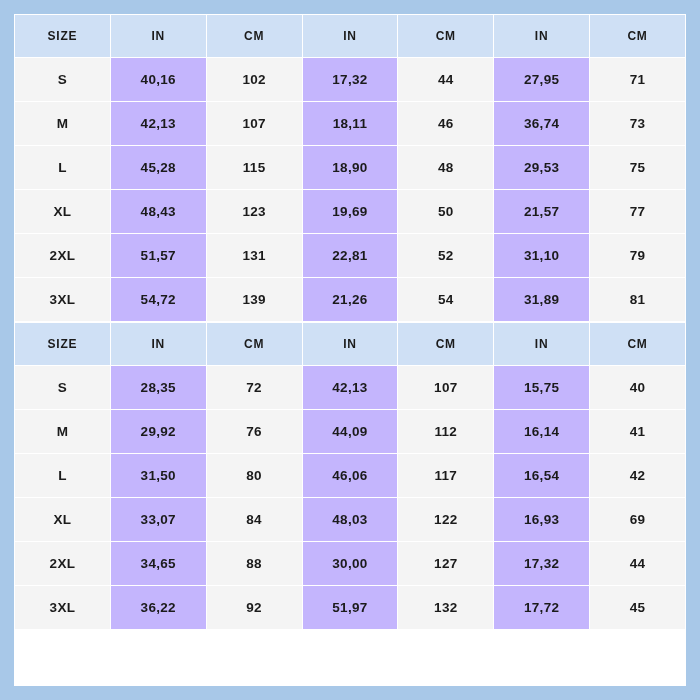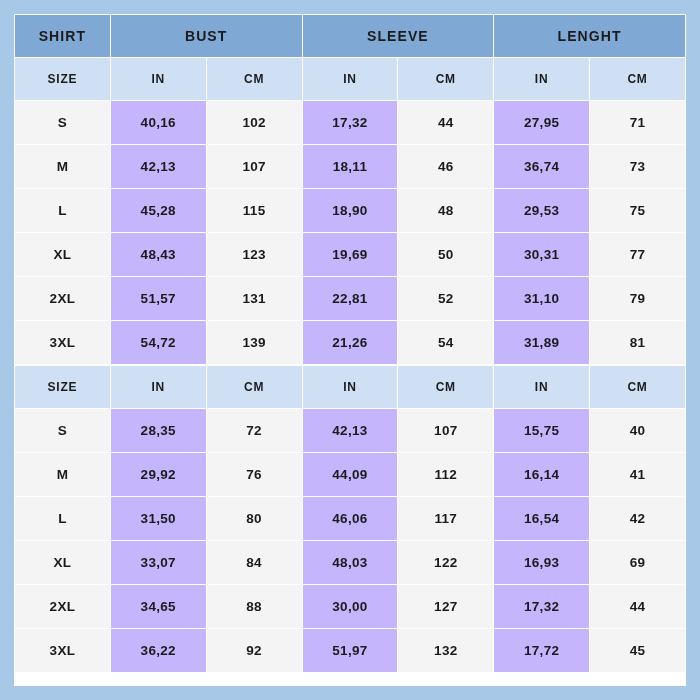--- a/index.html
+++ b/index.html
@@ -76,26 +76,20 @@
     <colgroup>
       <col class="w-size">
         <col class="w-col">
         <col class="w-col">
         <col class="w-col">
         <col class="w-col">
         <col class="w-col">
         <col class="w-col">
     </colgroup>
     <tbody>
-      <tr class="section-head">
-        <td>SHIRT</td>
-        <td colspan="2">BUST</td>
-        <td colspan="2">SLEEVE</td>
-        <td colspan="2">LENGHT</td>
-      </tr>
       <tr class="sub-head">
         <td>SIZE</td>
         <td>IN</td>
         <td>CM</td>
         <td>IN</td>
         <td>CM</td>
         <td>IN</td>
         <td>CM</td>
       </tr>
 
@@ -125,21 +119,21 @@
         <td class="c-cm">48</td>
         <td class="c-in">29,53</td>
         <td class="c-cm">75</td>
       </tr>
       <tr class="data-row">
         <td class="c-size">XL</td>
         <td class="c-in">48,43</td>
         <td class="c-cm">123</td>
         <td class="c-in">19,69</td>
         <td class="c-cm">50</td>
-        <td class="c-in">30,31</td>
+        <td class="c-in">21,57</td>
         <td class="c-cm">77</td>
       </tr>
       <tr class="data-row">
         <td class="c-size">2XL</td>
         <td class="c-in">51,57</td>
         <td class="c-cm">131</td>
         <td class="c-in">22,81</td>
         <td class="c-cm">52</td>
         <td class="c-in">31,10</td>
         <td class="c-cm">79</td>

